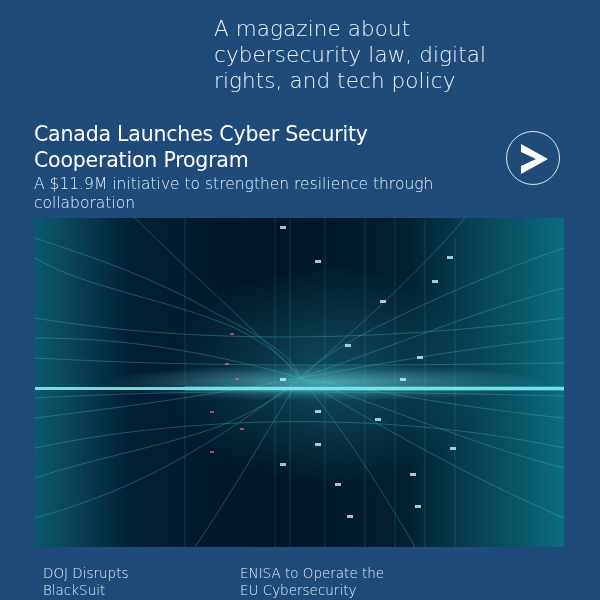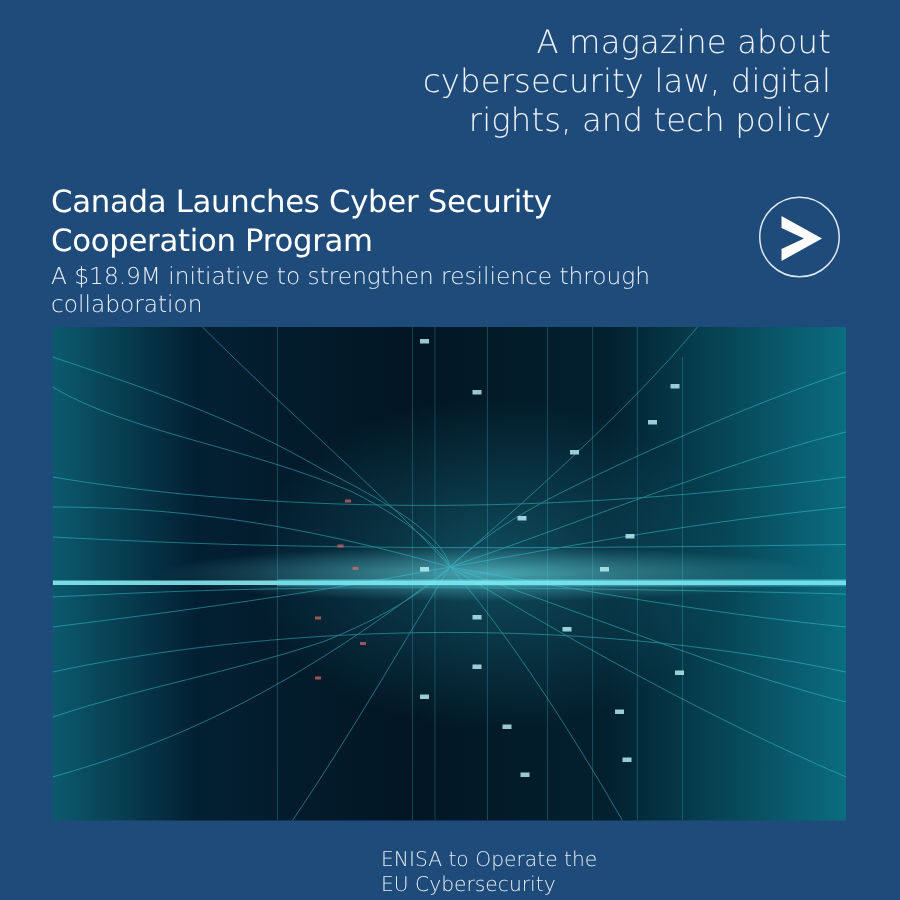--- a/index.html
+++ b/index.html
@@ -4,21 +4,21 @@
 <style>
   html, body { margin:0; padding:0; }
   body {
     width:600px; height:600px; overflow:hidden;
     background:#1f4b7a;
     font-family:"DejaVu Sans", sans-serif;
     color:#ffffff; position:relative;
   }
   .tagline {
     position:absolute; right:46px; top:16px; width:340px;
-    text-align:right; font-size:21.5px; line-height:26px;
+    font-size:21.5px; line-height:26px;
     font-weight:300; color:#eef2f7; letter-spacing:0.1px;
   }
   .headline {
     position:absolute; left:34px; top:121px; width:460px;
     font-size:20.5px; line-height:26px; font-weight:normal; color:#ffffff;
     letter-spacing:-0.2px;
   }
   .subhead {
     position:absolute; left:34px; top:175px; width:470px;
     font-size:15.5px; line-height:19px; color:#e8eef6; font-weight:300;
@@ -45,21 +45,21 @@
     position:absolute; top:0; font-size:13.5px; line-height:17px;
     color:#e4ebf4; font-weight:300; cursor:pointer;
   }
 </style>
 </head>
 <body>
 
 <div class="tagline">A magazine about cybersecurity law, digital rights, and tech policy</div>
 
 <div class="headline">Canada Launches Cyber Security Cooperation Program</div>
-<div class="subhead">A $18.9M initiative to strengthen resilience through collaboration</div>
+<div class="subhead">A $11.9M initiative to strengthen resilience through collaboration</div>
 
 <div class="next-btn">
   <svg width="30" height="32" viewBox="0 0 30 32">
     <polygon points="2,1 29,16 2,31 2,23 17,16 2,9" fill="#ffffff"></polygon>
   </svg>
 </div>
 
 <div class="hero" aria-label="Abstract cyan data network lines on dark background">
   <svg width="529" height="329" viewBox="0 0 529 329">
     <g stroke="#3cc9d6" stroke-width="0.6" fill="none" opacity="0.55">
@@ -121,14 +121,15 @@
       <rect x="190" y="145" width="4" height="2"></rect>
       <rect x="200" y="160" width="4" height="2"></rect>
       <rect x="175" y="193" width="4" height="2"></rect>
       <rect x="175" y="233" width="4" height="2"></rect>
       <rect x="205" y="210" width="4" height="2"></rect>
     </g>
   </svg>
 </div>
 
 <div class="stories">
-  <div class="story" style="left:240px;width:160px;margin-left:14px;">ENISA to Operate the EU Cybersecurity</div>
+  <div class="story" style="left:43px;width:150px;">DOJ Disrupts BlackSuit</div>
+  <div class="story" style="left:240px;width:160px;">ENISA to Operate the EU Cybersecurity</div>
 </div>
 
 </body></html>

